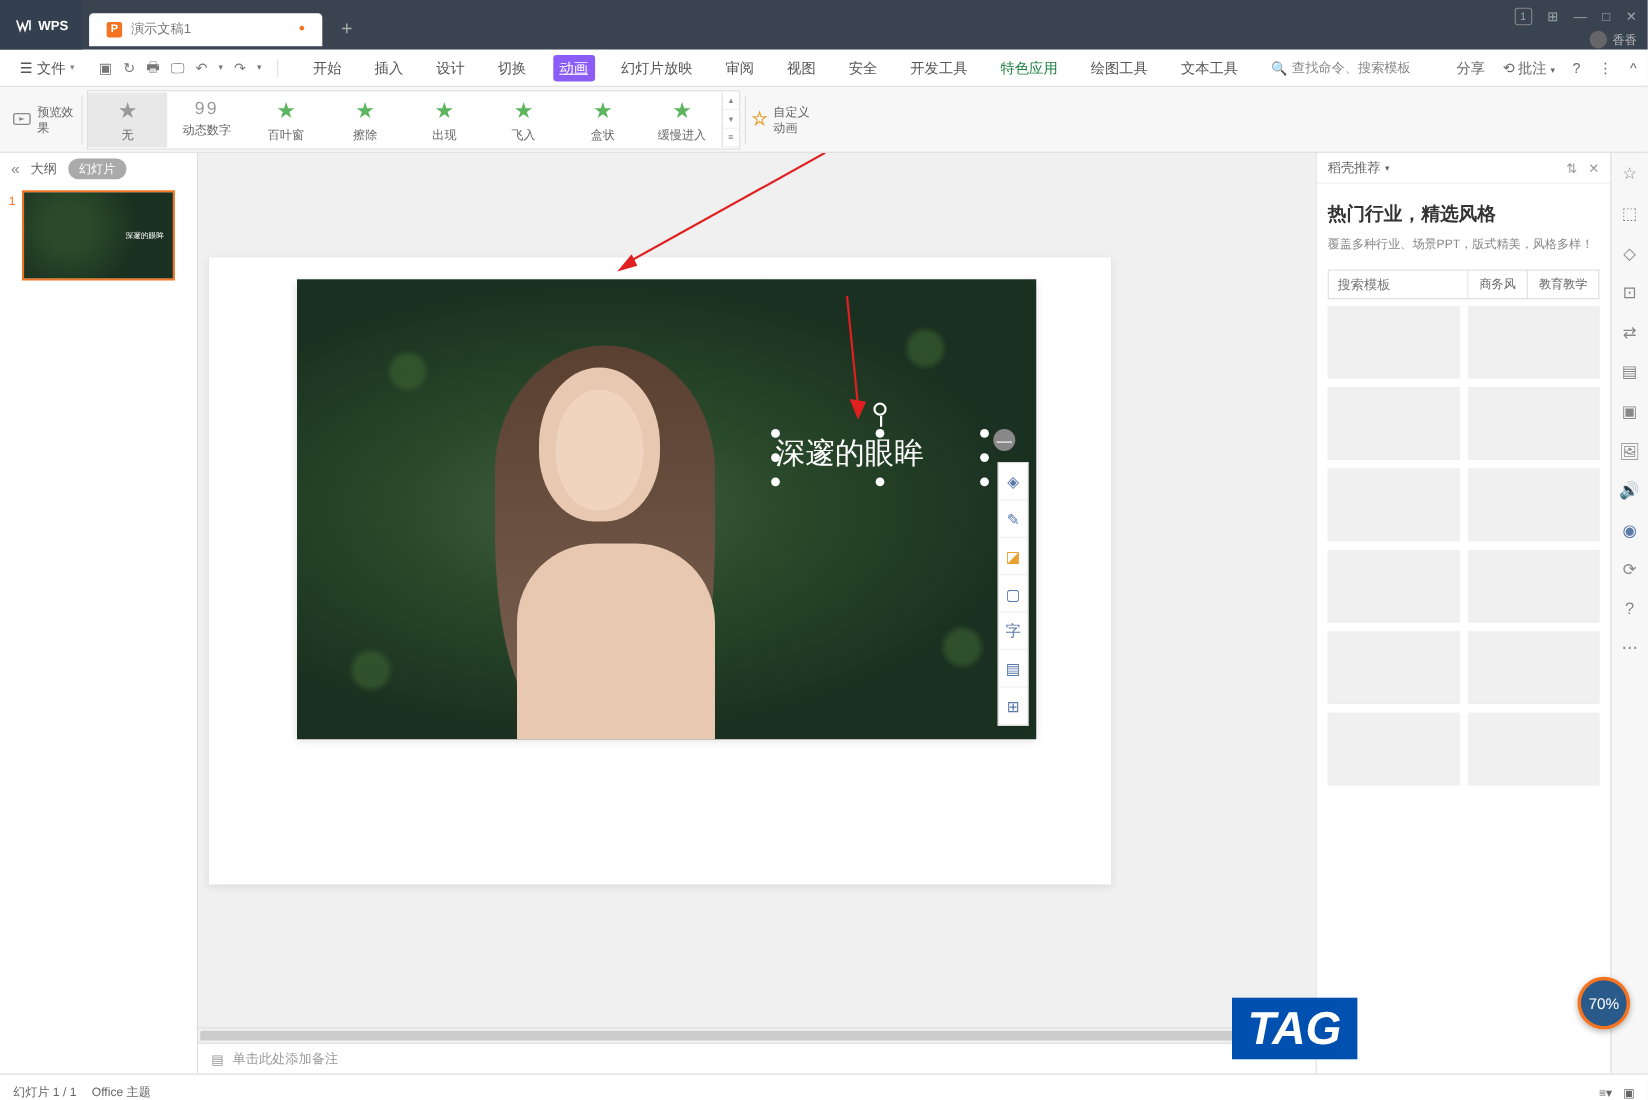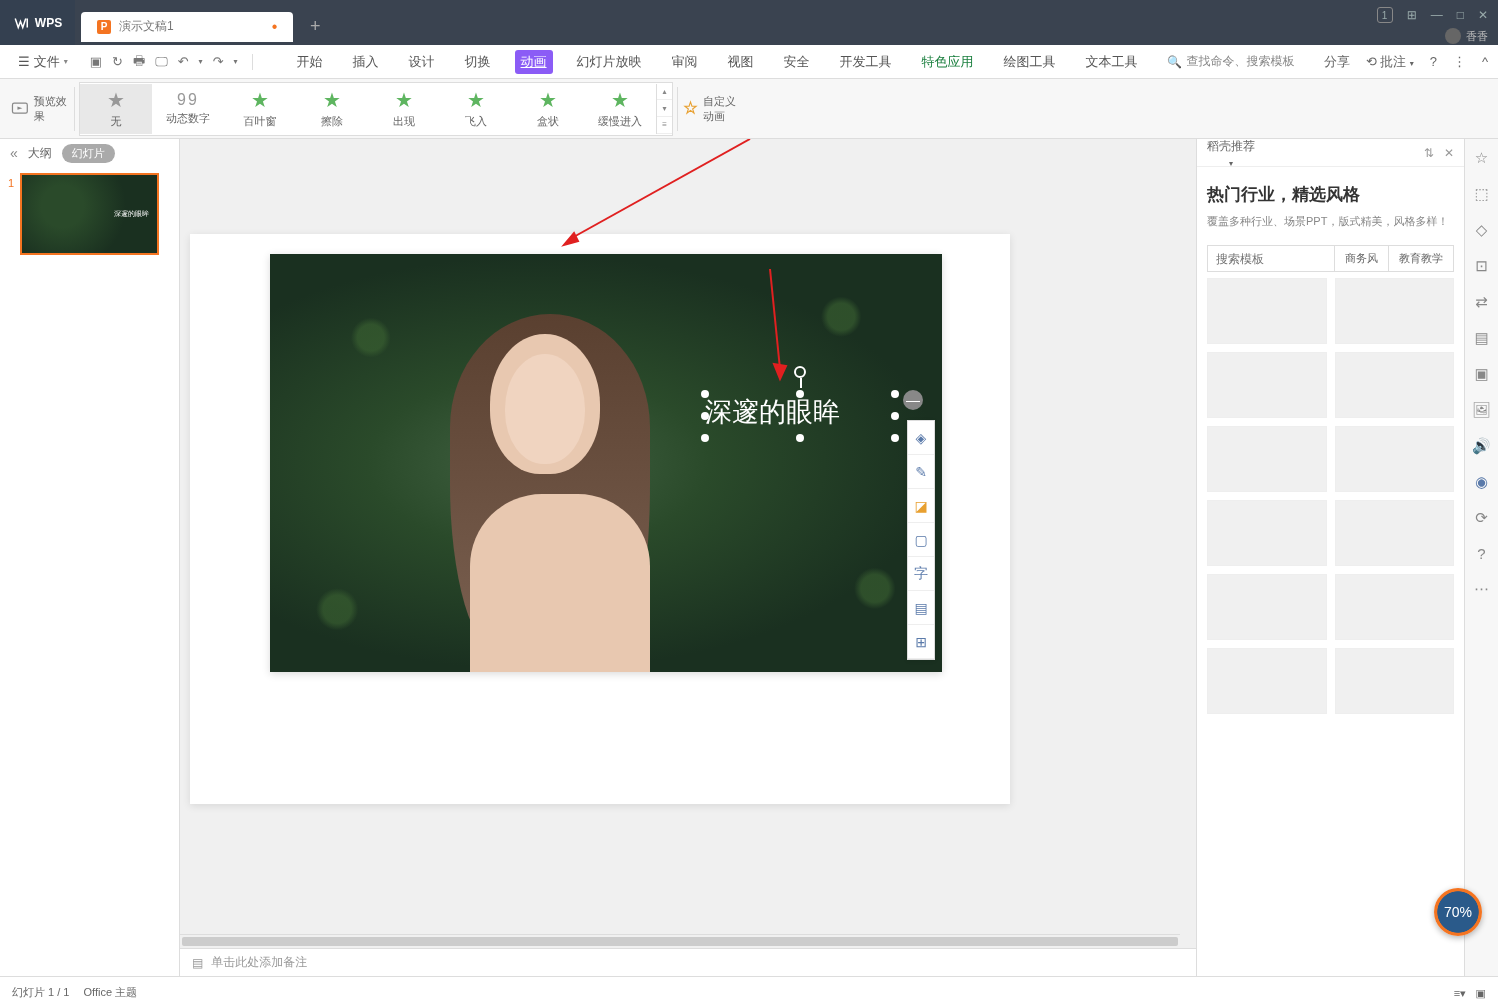--- a/index.html
+++ b/index.html
@@ -16,21 +16,21 @@
 .win-controls { position: absolute; right: 10px; top: 0; display: flex; gap: 14px; align-items: center; height: 30px; color: #9aa; font-size: 12px; }
 .win-controls .badge { width: 16px; height: 16px; border: 1px solid #888; border-radius: 3px; display: inline-flex; align-items: center; justify-content: center; font-size: 10px; }
 .win-user { position: absolute; right: 10px; top: 28px; display: flex; align-items: center; gap: 5px; color: #bbb; font-size: 11px; }
 .win-user .avatar { width: 16px; height: 16px; border-radius: 50%; background: #666; }
 
 
 .menubar { height: 34px; background: #fff; border-bottom: 1px solid #ddd; display: flex; align-items: center; padding: 0 10px; font-size: 13px; color: #555; gap: 4px; }
 .menubar .filebtn { display: flex; align-items: center; gap: 4px; padding: 0 8px; }
 .menubar .qat { display: flex; align-items: center; gap: 10px; padding: 0 10px; color: #777; }
 .menubar .qat .sep { width: 1px; height: 16px; background: #ddd; margin: 0 4px; }
-.menubar .tabs { display: flex; gap: 18px; margin-left: 20px; }
+.menubar .tabs { display: flex; gap: 18px; margin-left: 8px; }
 .menubar .tabs .mtab { cursor: pointer; padding: 3px 6px; }
 .menubar .tabs .active { background: #8b5cf6; color: #fff; border-radius: 3px; text-decoration: underline; }
 .menubar .tabs .special { color: #1a7f3e; }
 .menubar .search { margin-left: 20px; display: flex; align-items: center; gap: 4px; color: #888; font-size: 12px; }
 .menubar .right { margin-left: auto; display: flex; align-items: center; gap: 16px; color: #666; font-size: 13px; }
 
 
 .ribbon { height: 60px; background: #f7f7f7; border-bottom: 1px solid #ddd; display: flex; align-items: center; padding: 0 10px; }
 .ribbon .rbtn { display: flex; align-items: center; justify-content: space-between; width: 60px; height: 54px; font-size: 11px; color: #666; gap: 4px; }
 .ribbon .rbtn svg { width: 24px; height: 24px; }
@@ -90,21 +90,21 @@
 .arrow-red { position: absolute; stroke: #e02020; stroke-width: 2; fill: none; }
 
 .notes { position: absolute; bottom: 0; left: 0; right: 0; height: 28px; background: #fff; border-top: 1px solid #ddd; display: flex; align-items: center; padding: 0 12px; font-size: 12px; color: #999; gap: 8px; }
 
 .hscroll { position: absolute; bottom: 28px; left: 0; right: 16px; height: 14px; background: #f0f0f0; border-top: 1px solid #ddd; }
 .hscroll .handle { position: absolute; left: 2px; top: 2px; right: 2px; bottom: 2px; background: #ccc; border-radius: 2px; }
 
 
 .rightpanel { width: 268px; background: #fff; border-left: 1px solid #ddd; display: flex; flex-direction: column; }
 .rightpanel .phead { height: 28px; display: flex; align-items: center; padding: 0 10px; font-size: 12px; color: #666; border-bottom: 1px solid #eee; }
-.rightpanel .phead .title { display: flex; align-items: center; gap: 4px; flex-direction: column; }
+.rightpanel .phead .title { display: flex; align-items: center; gap: 4px; }
 .rightpanel .phead .ctrls { margin-left: auto; display: flex; gap: 10px; color: #999; }
 .rightpanel .banner { padding: 16px 10px 10px; text-align: left; }
 .rightpanel .banner h3 { font-size: 17px; color: #333; font-weight: bold; }
 .rightpanel .banner p { font-size: 11px; color: #888; margin-top: 8px; }
 .rightpanel .searchrow { display: flex; padding: 6px 10px; gap: 0; }
 .rightpanel .searchrow input { flex: 1; border: 1px solid #ddd; padding: 5px 8px; font-size: 12px; min-width: 0; }
 .rightpanel .searchrow .sbtn { border: 1px solid #ddd; border-left: none; padding: 5px 10px; font-size: 11px; color: #666; background: #fff; white-space: nowrap; }
 .rightpanel .tags { display: flex; flex-wrap: wrap; gap: 6px; padding: 4px 10px 10px; }
 .rightpanel .tags .tag { background: #f0f0f0; padding: 4px 10px; font-size: 11px; color: #666; border-radius: 2px; flex: 1 0 30%; text-align: center; }
 .rightpanel .templates { flex: 1; padding: 0 10px; overflow: auto; }
@@ -403,13 +403,14 @@
   <span>Office 主题</span>
   <div class="right">
     <span>≡▾</span>
     <span>▣</span>
   </div>
 </div>
 
 <div class="zoombadge">70%</div>
 
 <div class="tag-wm">
+  <div class="box">TAG</div>
 </div>
 
 </body></html>

